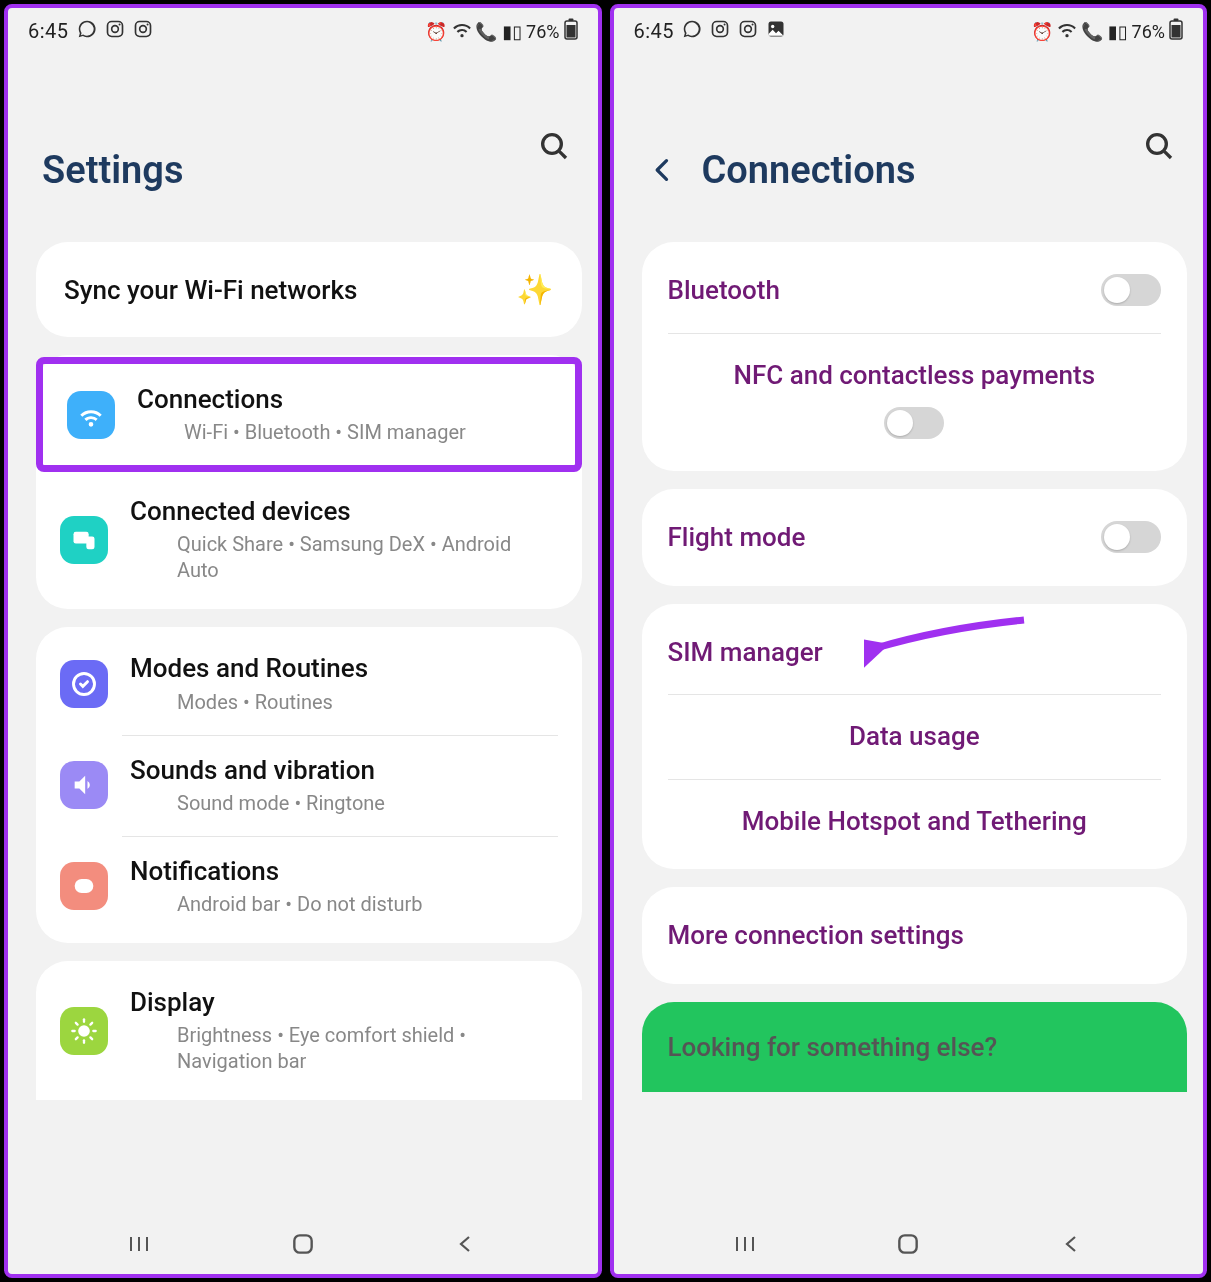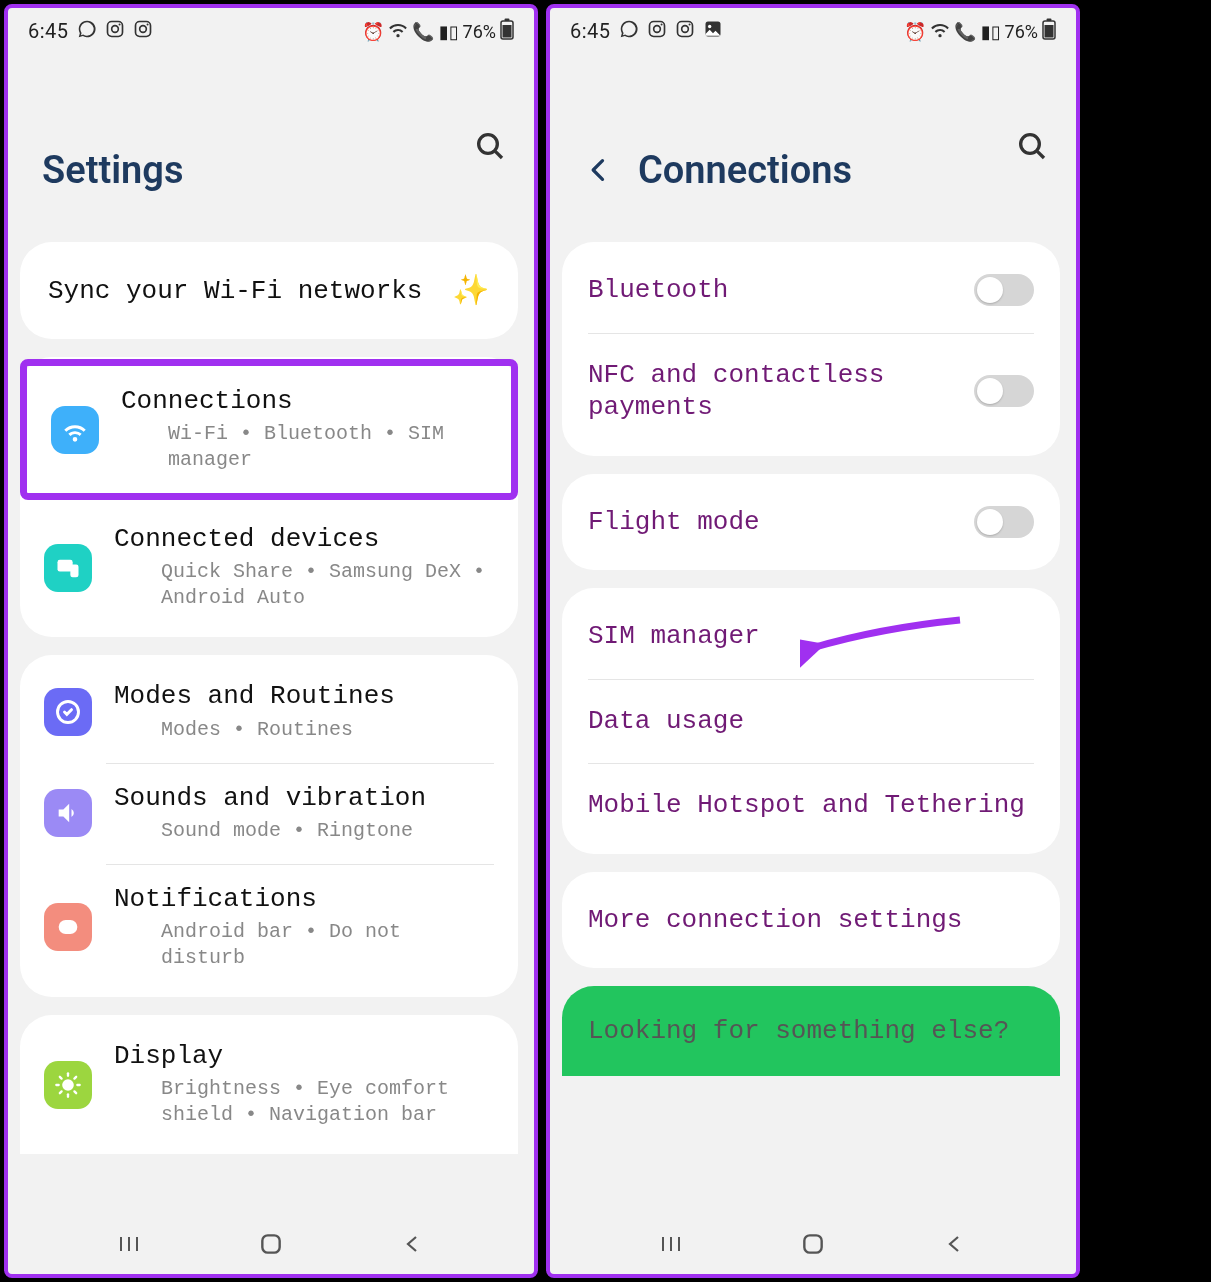--- a/index.html
+++ b/index.html
@@ -6,21 +6,21 @@
   body {
     background: #000;
     font-family: -apple-system, BlinkMacSystemFont, "Segoe UI", Roboto, sans-serif;
     width: 1211px;
     height: 1282px;
     display: flex;
     gap: 8px;
     padding: 4px;
   }
   .phone {
-    width: 534px;
+    width: 598px;
     height: 1274px;
     background: #f2f2f2;
     border: 4px solid #a030f0;
     border-radius: 8px;
     display: flex;
     flex-direction: column;
     overflow: hidden;
     position: relative;
   }
   .status-bar {
@@ -42,21 +42,21 @@
     padding: 50px 28px 50px 34px;
   }
   .header-left { display: flex; align-items: center; gap: 24px; margin-top: 44px; }
   .back-btn { display:flex; align-items:center; justify-content:center; width:30px;}
   .page-title {
     font-size: 38px;
     font-weight: 600;
     color: #1e3a5f;
   }
   .search-btn svg { width:32px; height:32px; stroke:#333; }
-  .content { flex:1; overflow:hidden; padding: 0 16px 10px 12px; font-family: Liberation Mono, monospace; }
+  .content { flex:1; overflow:hidden; padding: 0 16px 10px 28px; }
   .card {
     background:#fff;
     border-radius: 32px;
     margin-bottom: 18px;
     padding: 6px 0;
   }
   .promo-card {
     background:#fff;
     border-radius: 32px;
     margin-bottom: 18px;
@@ -98,21 +98,21 @@
     margin:-4px 0px 4px 0px;
   }
   
   .conn-row {
     display:flex;
     align-items:center;
     justify-content:space-between;
     padding: 26px 26px;
     gap:16px;
   }
-  .conn-row + .conn-row { position:relative; }
+  .conn-row + .conn-row { position:relative;flex-direction:column; }
   .conn-row + .conn-row::before{
     content:"";
     position:absolute;
     top:0; left:26px; right:26px;
     height:1px;
     background:#e5e5e5;
   }
   .conn-title { font-size: 26px; color:#701a75; font-weight:500; line-height:1.25;}
   .toggle {
     width:60px; height:32px;

